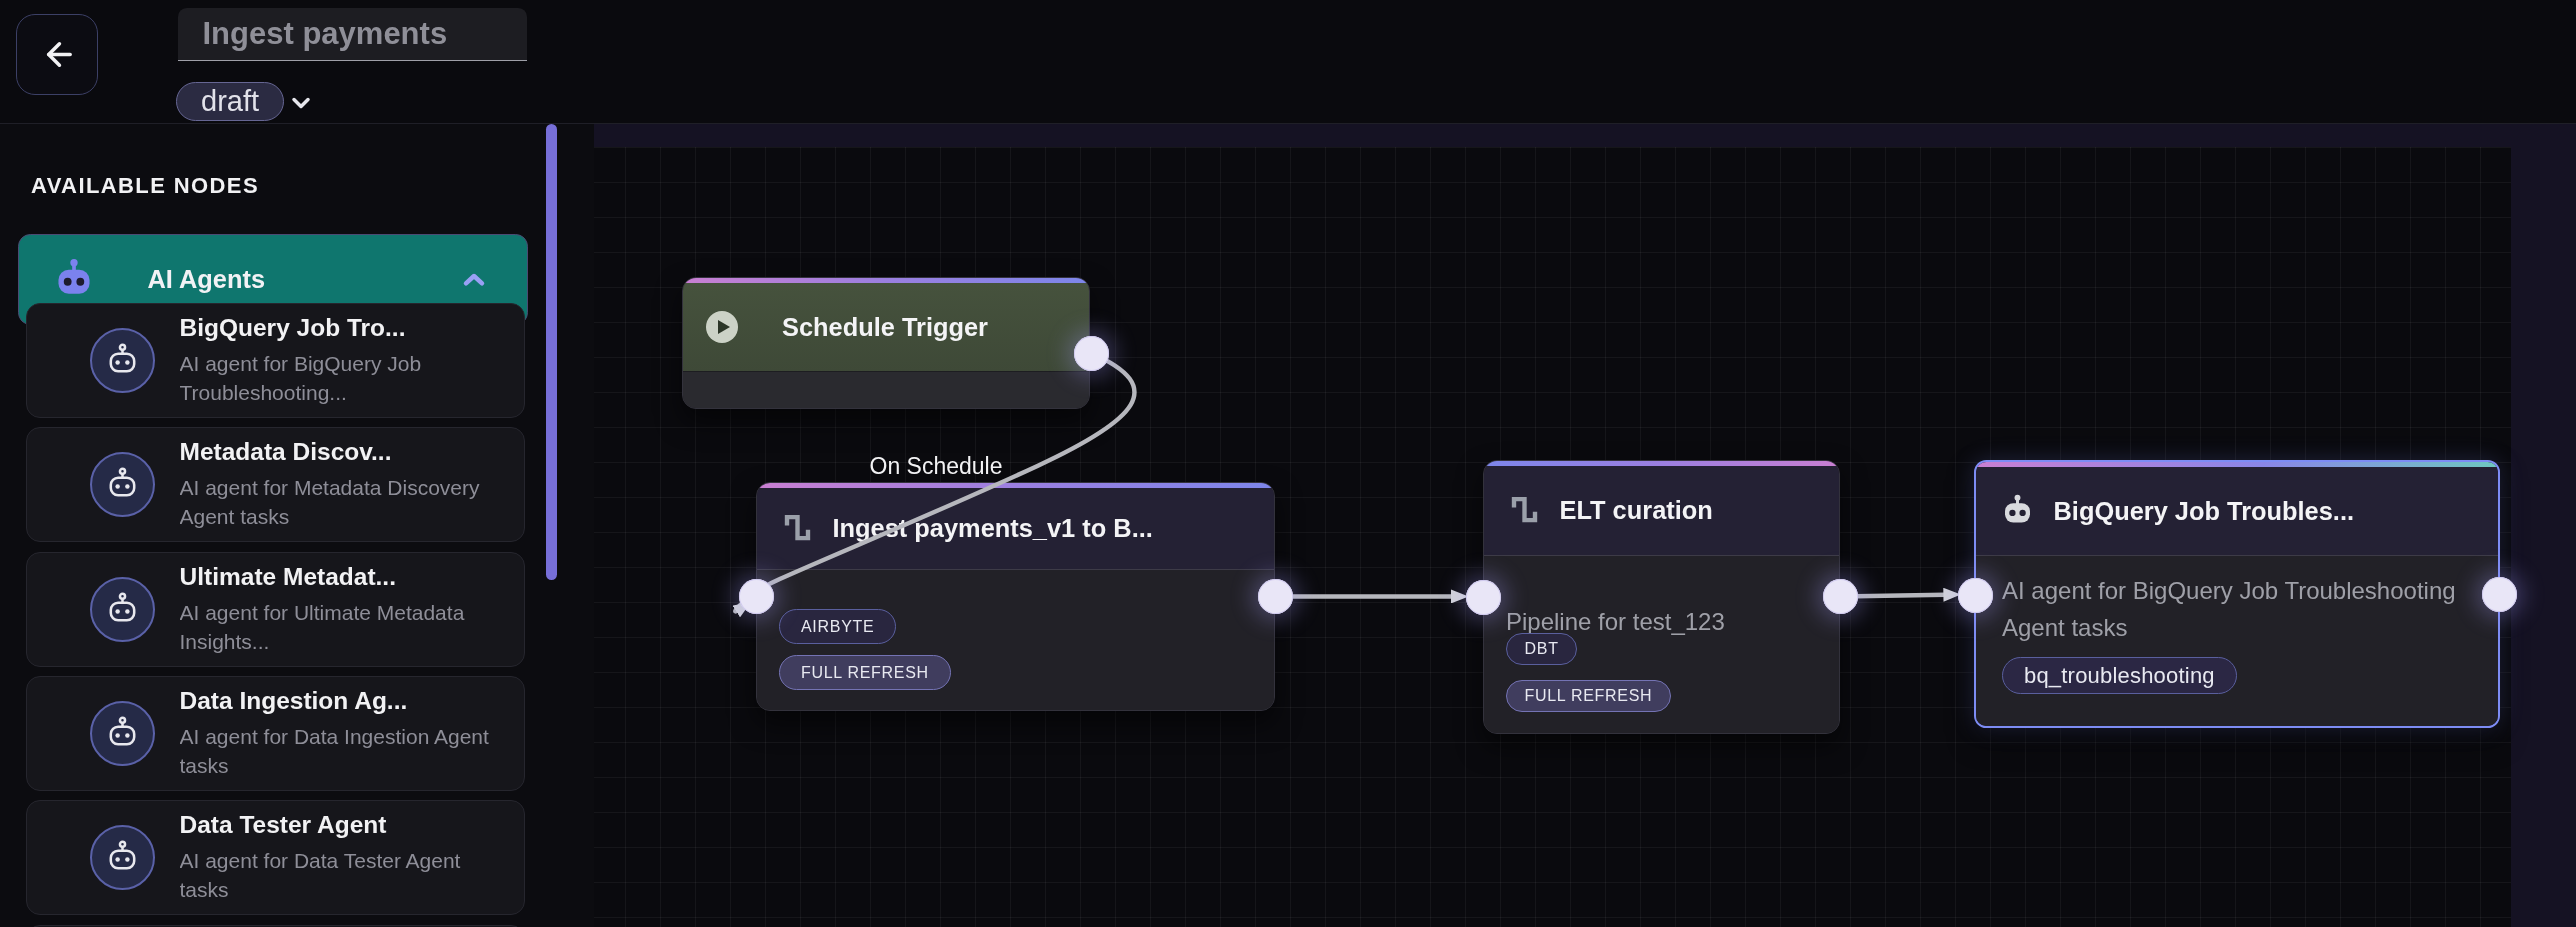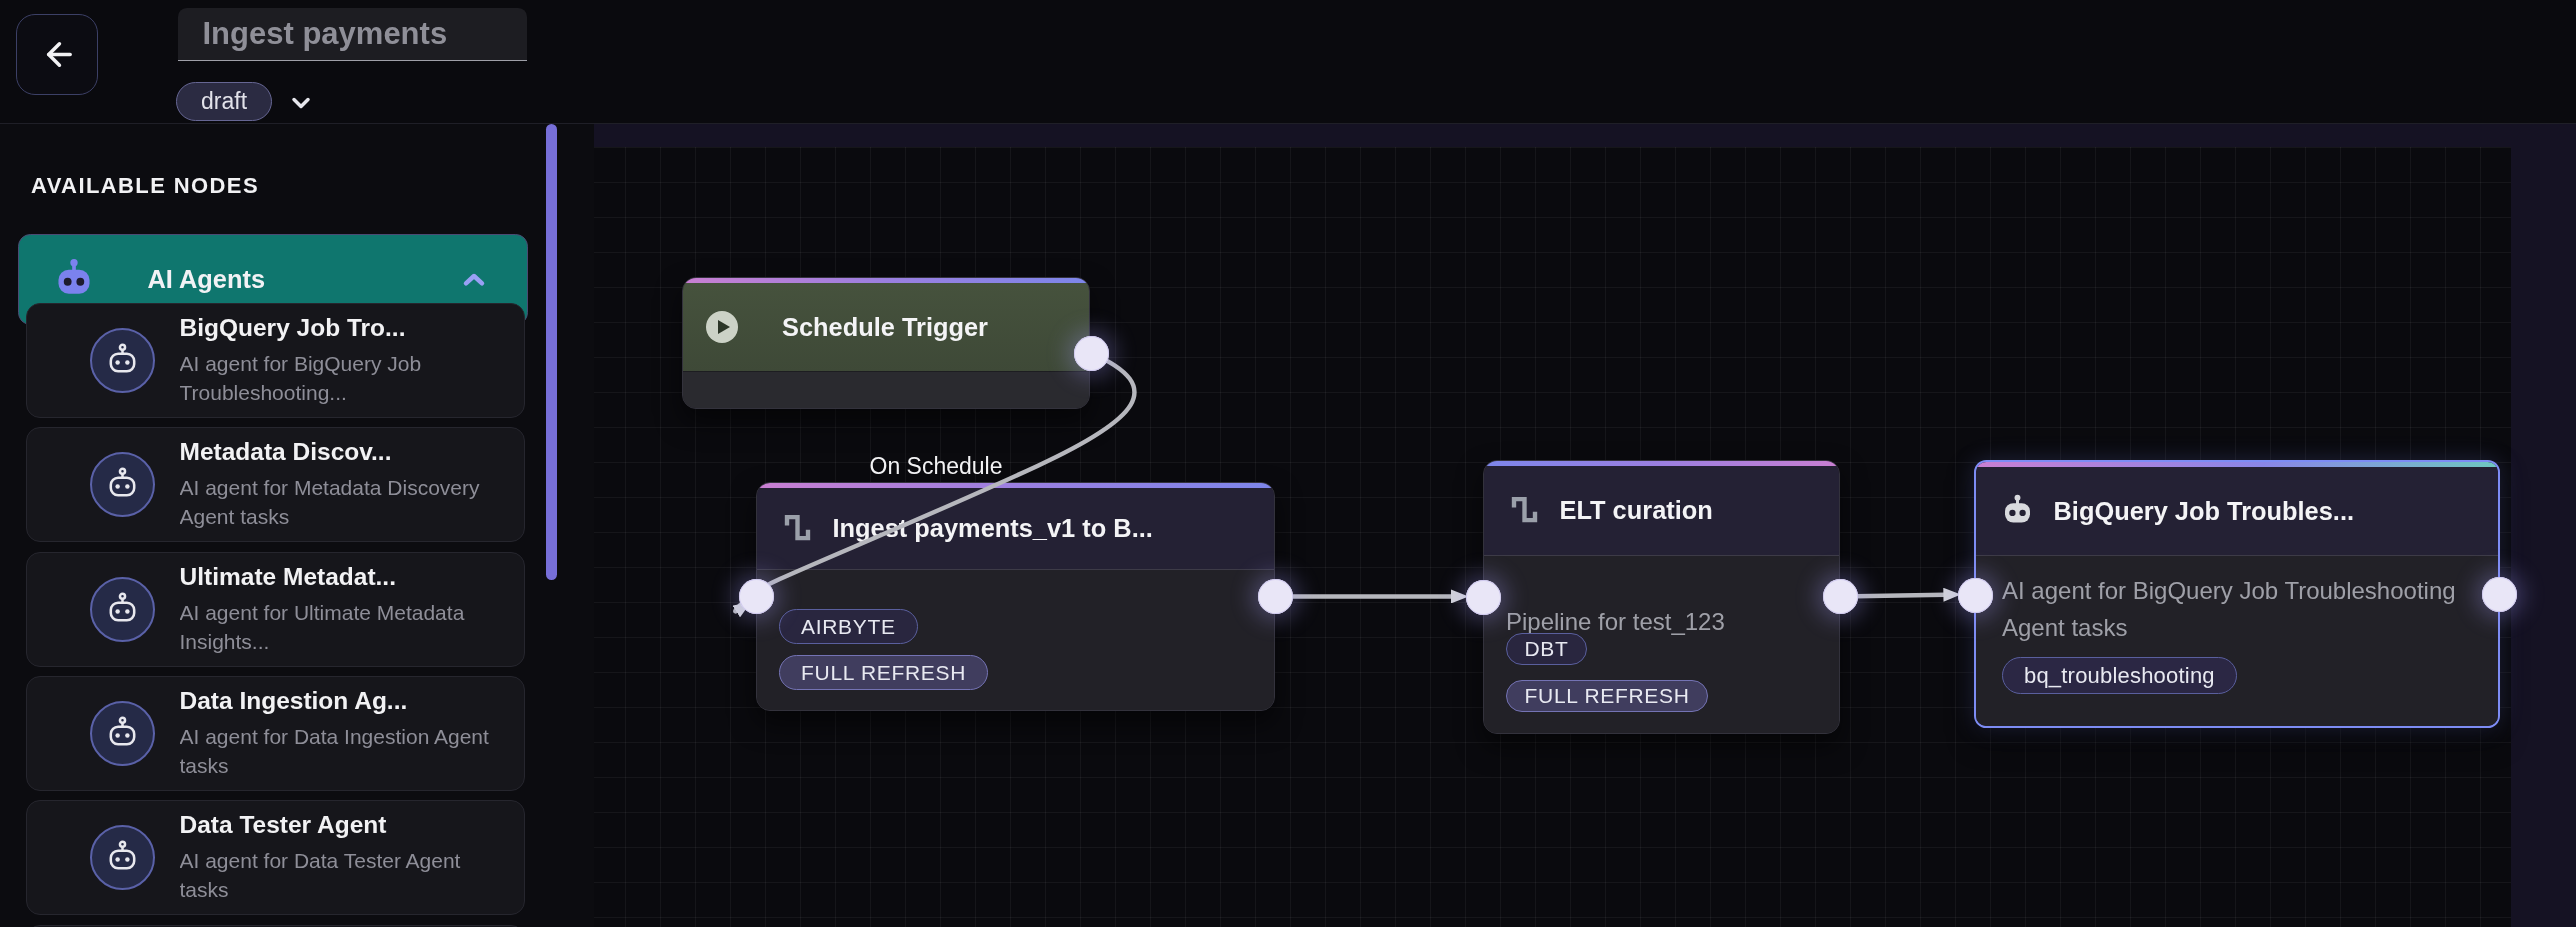--- a/index.html
+++ b/index.html
@@ -13,21 +13,21 @@
   .back-btn { position:absolute; left:16px; top:14px; width:82px; height:81px;
               border-radius:19px; border:1.8px solid #3c4066; background:#0c0c12;
               display:flex; align-items:center; justify-content:center; cursor:pointer; }
   .title-input { position:absolute; left:178px; top:8px; width:349px; height:53px;
                  background:#1d1d22; border:none; border-bottom:1.8px solid #9fa0a8;
                  border-radius:8.8px 8.8px 0 0; color:#8f8f98; font-size:31px; font-weight:600;
                  padding:0 17.5px 0 24.5px; outline:none;
                  font-family:"Liberation Sans","DejaVu Sans",sans-serif; }
   .draft-pill { position:absolute; left:176px; top:82px; height:39px; padding:0 24px;
                 display:inline-flex; align-items:center; border-radius:875px;
-                background:#2b2b42; border:1.8px solid #666693; color:#e2e2ea; font-size:23px; cursor:pointer; }
+                background:#2b2b42; border:1.8px solid #666693; color:#e2e2ea; font-size:29px; cursor:pointer; }
   .draft-chevron { position:absolute; left:287px; top:89px; width:28px; height:28px; cursor:pointer; }
   .actions { position:absolute; right:0; top:0; height:124px; }
 
   
   .sidebar { position:absolute; left:0; top:124px; width:594px; bottom:0;
              background:#0c0c10; overflow:hidden; z-index:5; }
   .sidebar-heading { position:absolute; left:31px; top:49px; color:#f2f2f4;
                      font-size:22px; font-weight:bold; letter-spacing:1.4px; }
   .group-header { position:absolute; left:17.5px; top:110px; width:510px; height:91px;
                   border-radius:12.3px; background:#0f766e; border:1.8px solid #4b4a72;
@@ -81,21 +81,21 @@
   .node-elt { left:924px; top:336px; width:357px; height:274px; }
   .node-elt .node-header { height:89px; }
   .node-bq { left:1415px; top:336px; width:526px; height:268px;
              border:2.6px solid #7d8cf4; border-radius:12.3px;
              box-shadow:0 0 24.5px rgba(125,140,244,.2), 0 12.3px 26px rgba(0,0,0,.5); }
   .node-bq .node-header { height:88px; }
 
   .node-sub { position:absolute; left:22px; color:#9fa0a8; font-size:24px;margin-top:24px; }
   .pill { position:absolute; display:inline-flex; align-items:center; height:35px;
           padding:0 21px; border-radius:875px; background:#29263f; border:1.8px solid #5a5f9e;
-          color:#e8e9f1; font-size:21px; letter-spacing:0.7px; font-weight:500; white-space:nowrap; }
+          color:#e8e9f1; font-size:16px; letter-spacing:0.7px; font-weight:500; white-space:nowrap; }
   .pill--light { background:#403d5e; border-color:#7473b4; }
   .pill--sm { height:32px; padding:0 17.5px; }
   .pill--tag { font-size:22px; letter-spacing:0.2px; height:37px; background:#2b2744; }
   .bq-desc { position:absolute; left:26px; top:16px; width:473px;
              color:#9fa0a8; font-size:24px; line-height:37px; }
 
   .edges { position:absolute; left:0; top:0; z-index:3; pointer-events:none; }
   .edges path { pointer-events:stroke; }
   .edge-label { position:absolute; left:377px; top:342px; transform:translate(-50%,-50%);
                 color:#f2f2f4; font-size:23px; z-index:4; }

